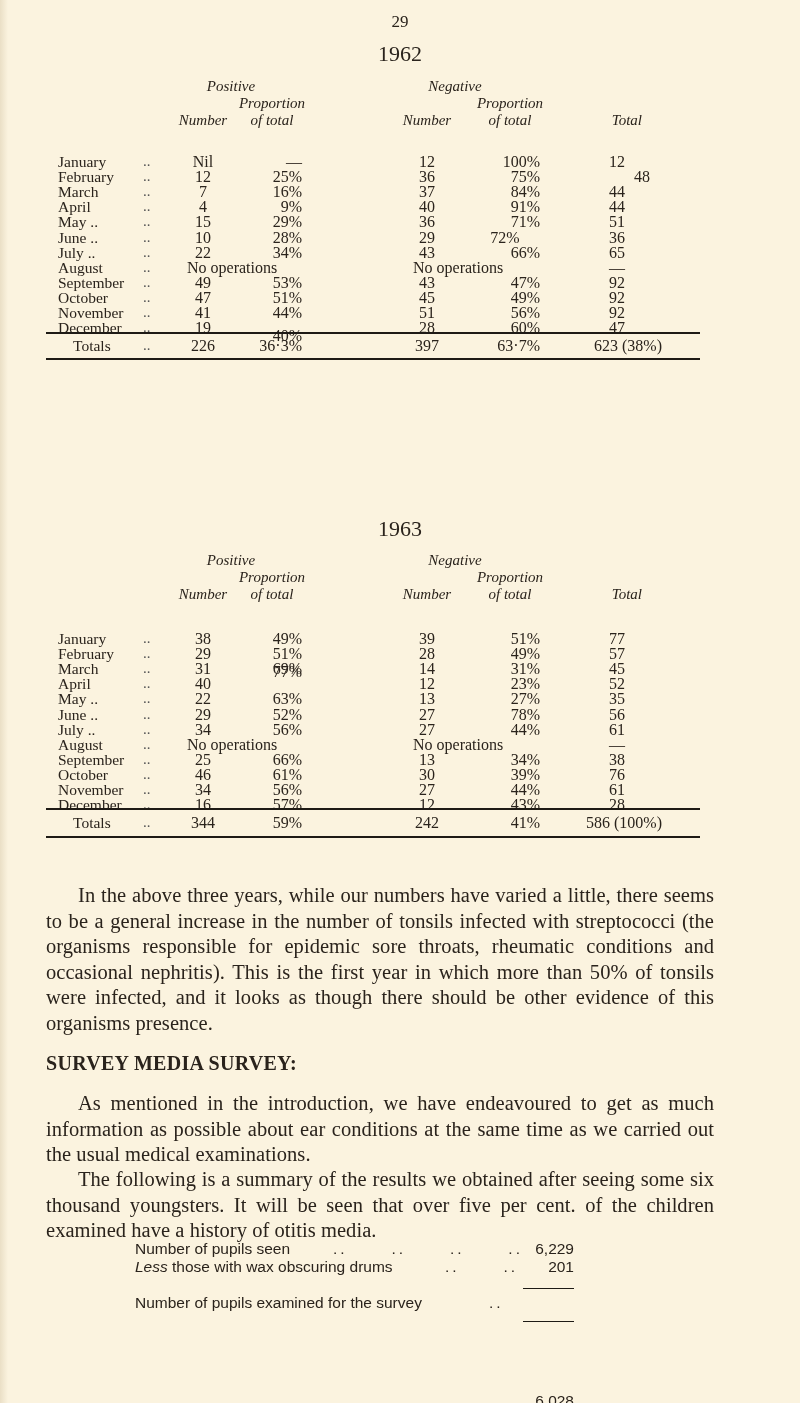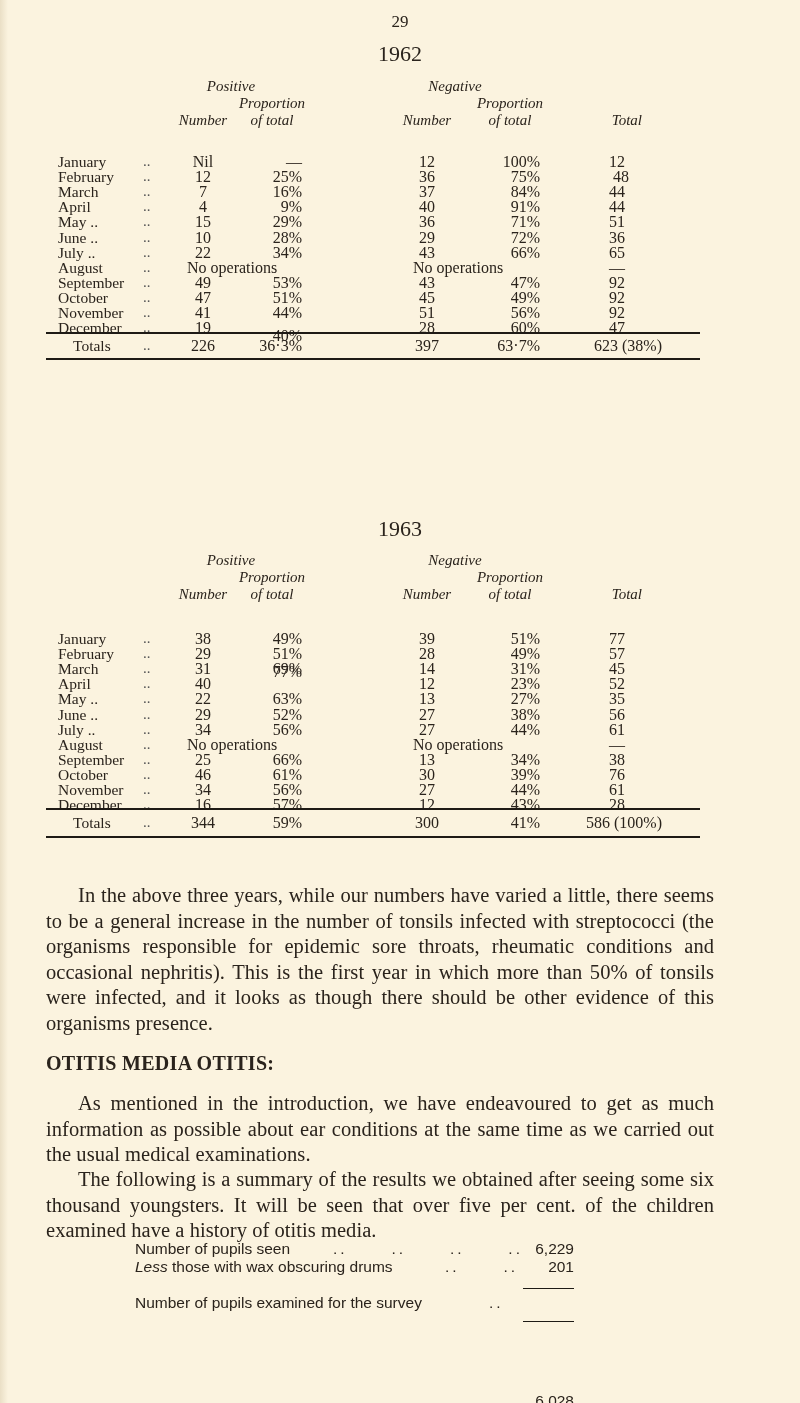--- a/index.html
+++ b/index.html
@@ -86,21 +86,21 @@
       <div class="abs cell r" style="left:470px;width:70px;top:153px;">100%</div>
       <div class="abs cell c" style="left:587px;width:60px;top:153px;">12</div>
     </div>
     <div>
       <div class="abs cell month" style="left:58px;top:168px;">February</div>
       <div class="abs cell dots" style="left:143px;top:168px;">..</div>
       <div class="abs cell c" style="left:178px;width:50px;top:168px;">12</div>
       <div class="abs cell r" style="left:232px;width:70px;top:168px;">25%</div>
       <div class="abs cell c" style="left:402px;width:50px;top:168px;">36</div>
       <div class="abs cell r" style="left:470px;width:70px;top:168px;">75%</div>
-      <div class="abs cell c" style="left:591px;width:60px;top:168px;">48</div>
+      <div class="abs cell c" style="left:612px;width:60px;top:168px;">48</div>
     </div>
     <div>
       <div class="abs cell month" style="left:58px;top:183px;">March</div>
       <div class="abs cell dots" style="left:143px;top:183px;">..</div>
       <div class="abs cell c" style="left:178px;width:50px;top:183px;">7</div>
       <div class="abs cell r" style="left:232px;width:70px;top:183px;">16%</div>
       <div class="abs cell c" style="left:402px;width:50px;top:183px;">37</div>
       <div class="abs cell r" style="left:470px;width:70px;top:183px;">84%</div>
       <div class="abs cell c" style="left:587px;width:60px;top:183px;">44</div>
     </div>
@@ -121,21 +121,21 @@
       <div class="abs cell c" style="left:402px;width:50px;top:213px;">36</div>
       <div class="abs cell r" style="left:470px;width:70px;top:213px;">71%</div>
       <div class="abs cell c" style="left:587px;width:60px;top:213px;">51</div>
     </div>
     <div>
       <div class="abs cell month" style="left:58px;top:229px;">June ..</div>
       <div class="abs cell dots" style="left:143px;top:229px;">..</div>
       <div class="abs cell c" style="left:178px;width:50px;top:229px;">10</div>
       <div class="abs cell r" style="left:232px;width:70px;top:229px;">28%</div>
       <div class="abs cell c" style="left:402px;width:50px;top:229px;">29</div>
-      <div class="abs cell r" style="left:470px;width:70px;top:229px;">72%</div>
+      <div class="abs cell r" style="left:470px;width:70px;top:229px;text-align:center;">72%</div>
       <div class="abs cell c" style="left:587px;width:60px;top:229px;">36</div>
     </div>
     <div>
       <div class="abs cell month" style="left:58px;top:244px;">July ..</div>
       <div class="abs cell dots" style="left:143px;top:244px;">..</div>
       <div class="abs cell c" style="left:178px;width:50px;top:244px;">22</div>
       <div class="abs cell r" style="left:232px;width:70px;top:244px;">34%</div>
       <div class="abs cell c" style="left:402px;width:50px;top:244px;">43</div>
       <div class="abs cell r" style="left:470px;width:70px;top:244px;">66%</div>
       <div class="abs cell c" style="left:587px;width:60px;top:244px;">65</div>
@@ -252,21 +252,21 @@
       <div class="abs cell c" style="left:402px;width:50px;top:690px;">13</div>
       <div class="abs cell r" style="left:470px;width:70px;top:690px;">27%</div>
       <div class="abs cell c" style="left:587px;width:60px;top:690px;">35</div>
     </div>
     <div>
       <div class="abs cell month" style="left:58px;top:706px;">June ..</div>
       <div class="abs cell dots" style="left:143px;top:706px;">..</div>
       <div class="abs cell c" style="left:178px;width:50px;top:706px;">29</div>
       <div class="abs cell r" style="left:232px;width:70px;top:706px;">52%</div>
       <div class="abs cell c" style="left:402px;width:50px;top:706px;">27</div>
-      <div class="abs cell r" style="left:470px;width:70px;top:706px;">38%</div>
+      <div class="abs cell r" style="left:470px;width:70px;top:706px;">78%</div>
       <div class="abs cell c" style="left:587px;width:60px;top:706px;">56</div>
     </div>
     <div>
       <div class="abs cell month" style="left:58px;top:721px;">July ..</div>
       <div class="abs cell dots" style="left:143px;top:721px;">..</div>
       <div class="abs cell c" style="left:178px;width:50px;top:721px;">34</div>
       <div class="abs cell r" style="left:232px;width:70px;top:721px;">56%</div>
       <div class="abs cell c" style="left:402px;width:50px;top:721px;">27</div>
       <div class="abs cell r" style="left:470px;width:70px;top:721px;">44%</div>
       <div class="abs cell c" style="left:587px;width:60px;top:721px;">61</div>
@@ -314,29 +314,29 @@
       <div class="abs cell r" style="left:470px;width:70px;top:796px;">43%</div>
       <div class="abs cell c" style="left:587px;width:60px;top:796px;">28</div>
     </div>
     <div class="rule-thick" style="left:46px;width:654px;top:808px;"></div>
     <div class="rule-thick" style="left:46px;width:654px;top:836px;"></div>
     <div>
       <div class="abs cell month" style="left:73px;top:814px;">Totals</div>
       <div class="abs cell dots" style="left:143px;top:814px;">..</div>
       <div class="abs cell c" style="left:178px;width:50px;top:814px;">344</div>
       <div class="abs cell r" style="left:232px;width:70px;top:814px;">59%</div>
-      <div class="abs cell c" style="left:402px;width:50px;top:814px;">300</div>
+      <div class="abs cell c" style="left:402px;width:50px;top:814px;">242</div>
       <div class="abs cell r" style="left:470px;width:70px;top:814px;">41%</div>
       <div class="abs cell r" style="left:542px;width:120px;top:814px;">586 (100%)</div>
     </div>
   </div>
 
 <div class="para" style="top:883px;"><span class="indent"></span><span>In the above three years, while our numbers have varied a little, there seems to be a general increase in the number of tonsils infected with streptococci (the organisms responsible for epidemic sore throats, rheumatic conditions and occasional nephritis). This is the first year in which more than 50% of tonsils were infected, and it looks as though there should be other evidence of this organisms presence.</span></div>
 
-<div class="abs section-heading" style="top:1052px;">OTITIS MEDIA OTITIS:</div>
+<div class="abs section-heading" style="top:1052px;">SURVEY MEDIA SURVEY:</div>
 
 <div class="para" style="top:1091px;"><span class="indent"></span><span>As mentioned in the introduction, we have endeavoured to get as much information as possible about ear conditions at the same time as we carried out the usual medical examinations.</span></div>
 
 <div class="para" style="top:1167px;"><span class="indent"></span><span>The following is a summary of the results we obtained after seeing some six thousand youngsters. It will be seen that over five per cent. of the children examined have a history of otitis media.</span></div>
 
 <div>
   <div class="abs summary" style="left:135px; top:1240px;">Number of pupils seen</div>
   <div class="abs summary" style="left:333px; top:1240px; letter-spacing:3px;">..&nbsp;&nbsp;&nbsp;&nbsp;&nbsp;&nbsp;..&nbsp;&nbsp;&nbsp;&nbsp;&nbsp;&nbsp;..&nbsp;&nbsp;&nbsp;&nbsp;&nbsp;&nbsp;..</div>
   <div class="abs summary r" style="left:520px; width:54px; top:1240px;">6,229</div>
 

